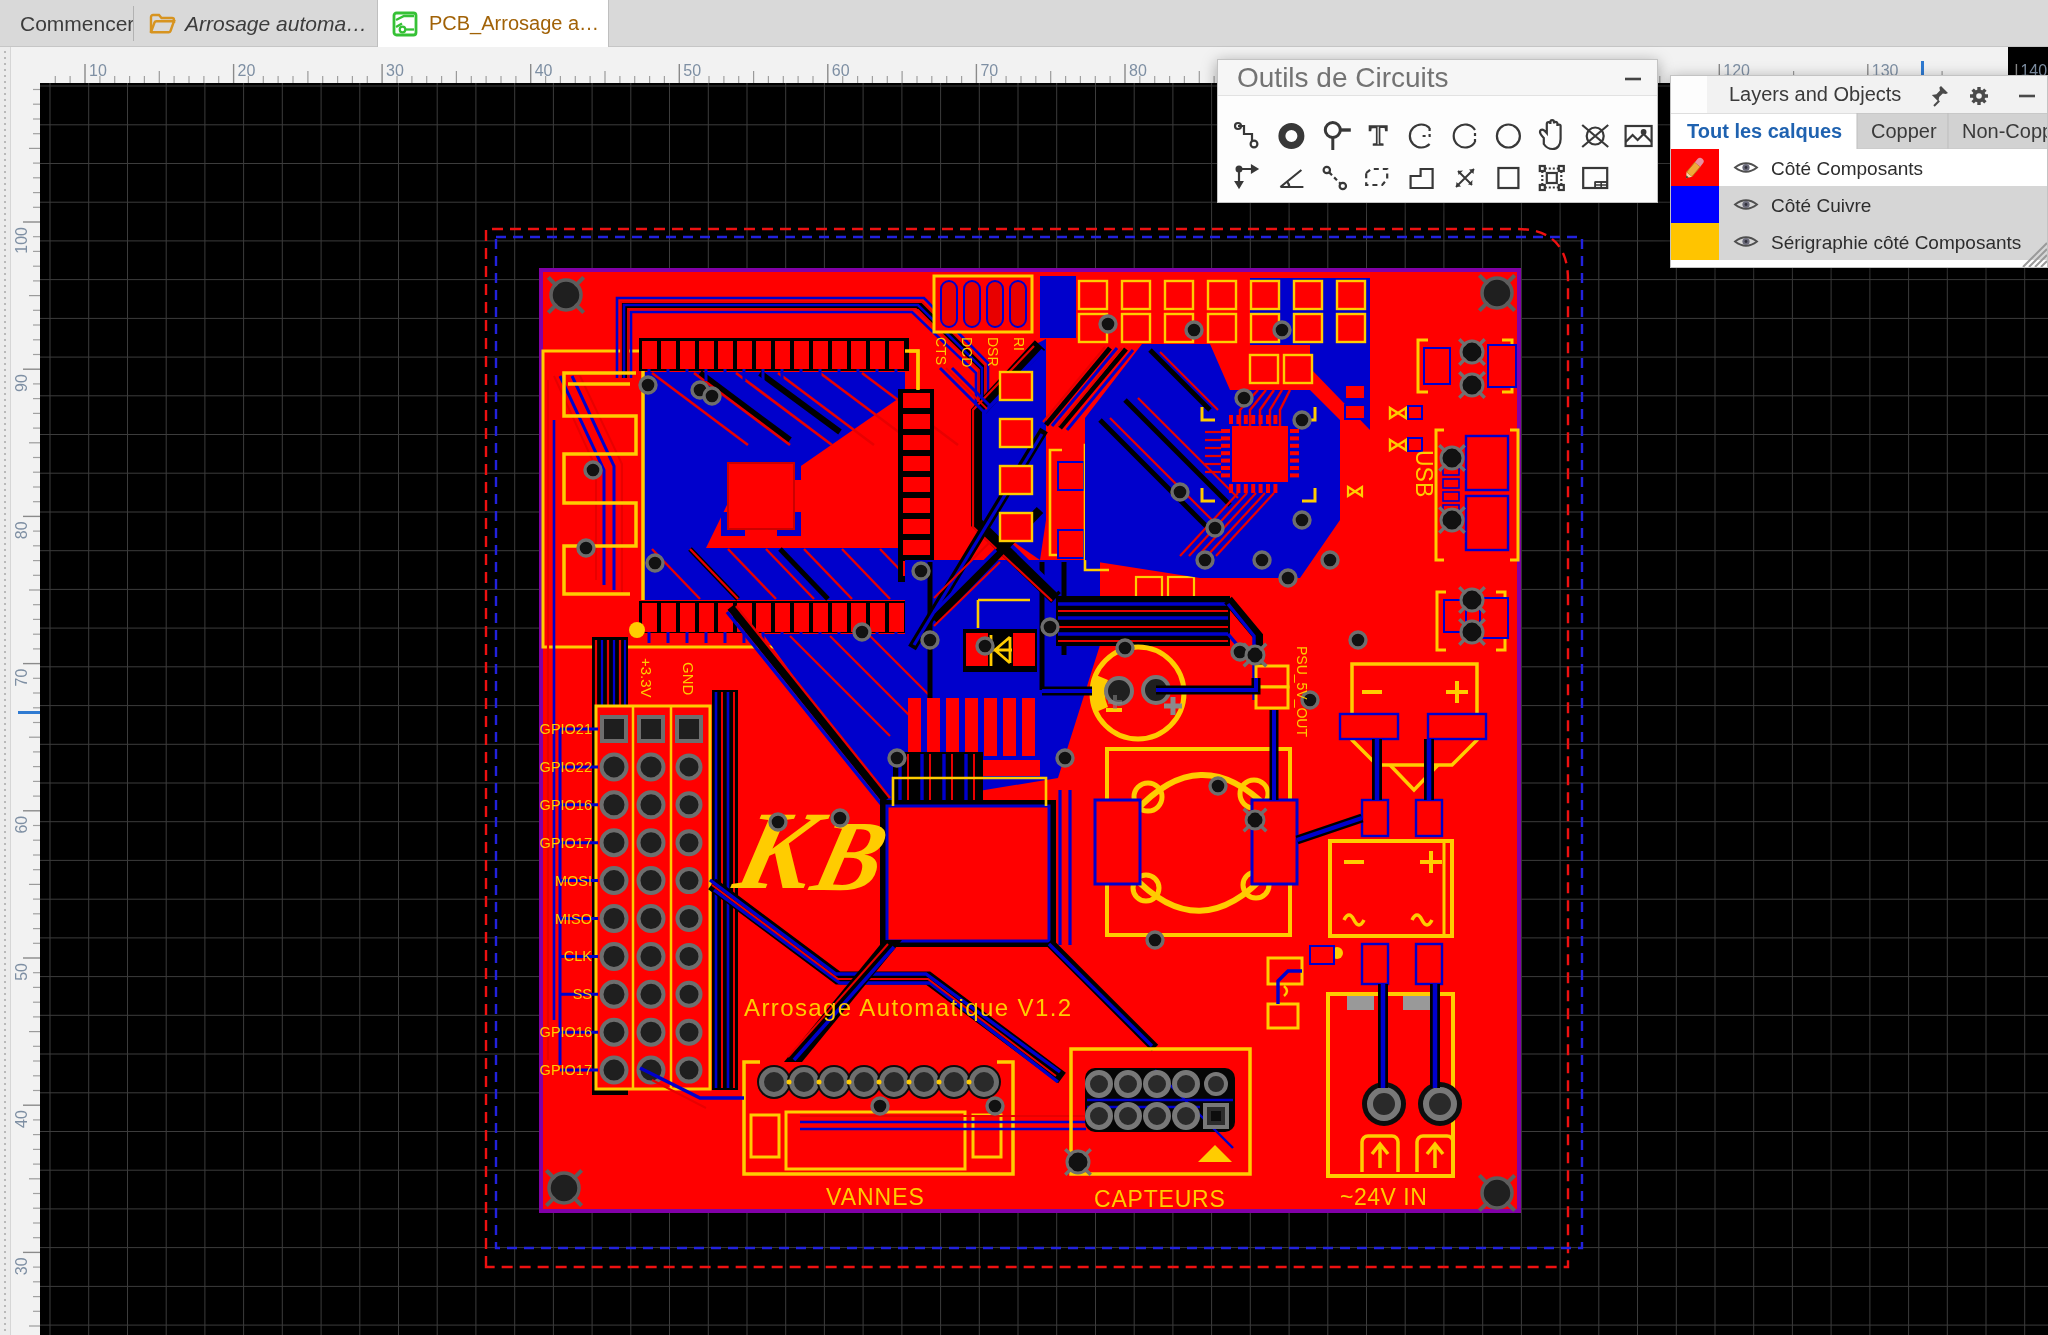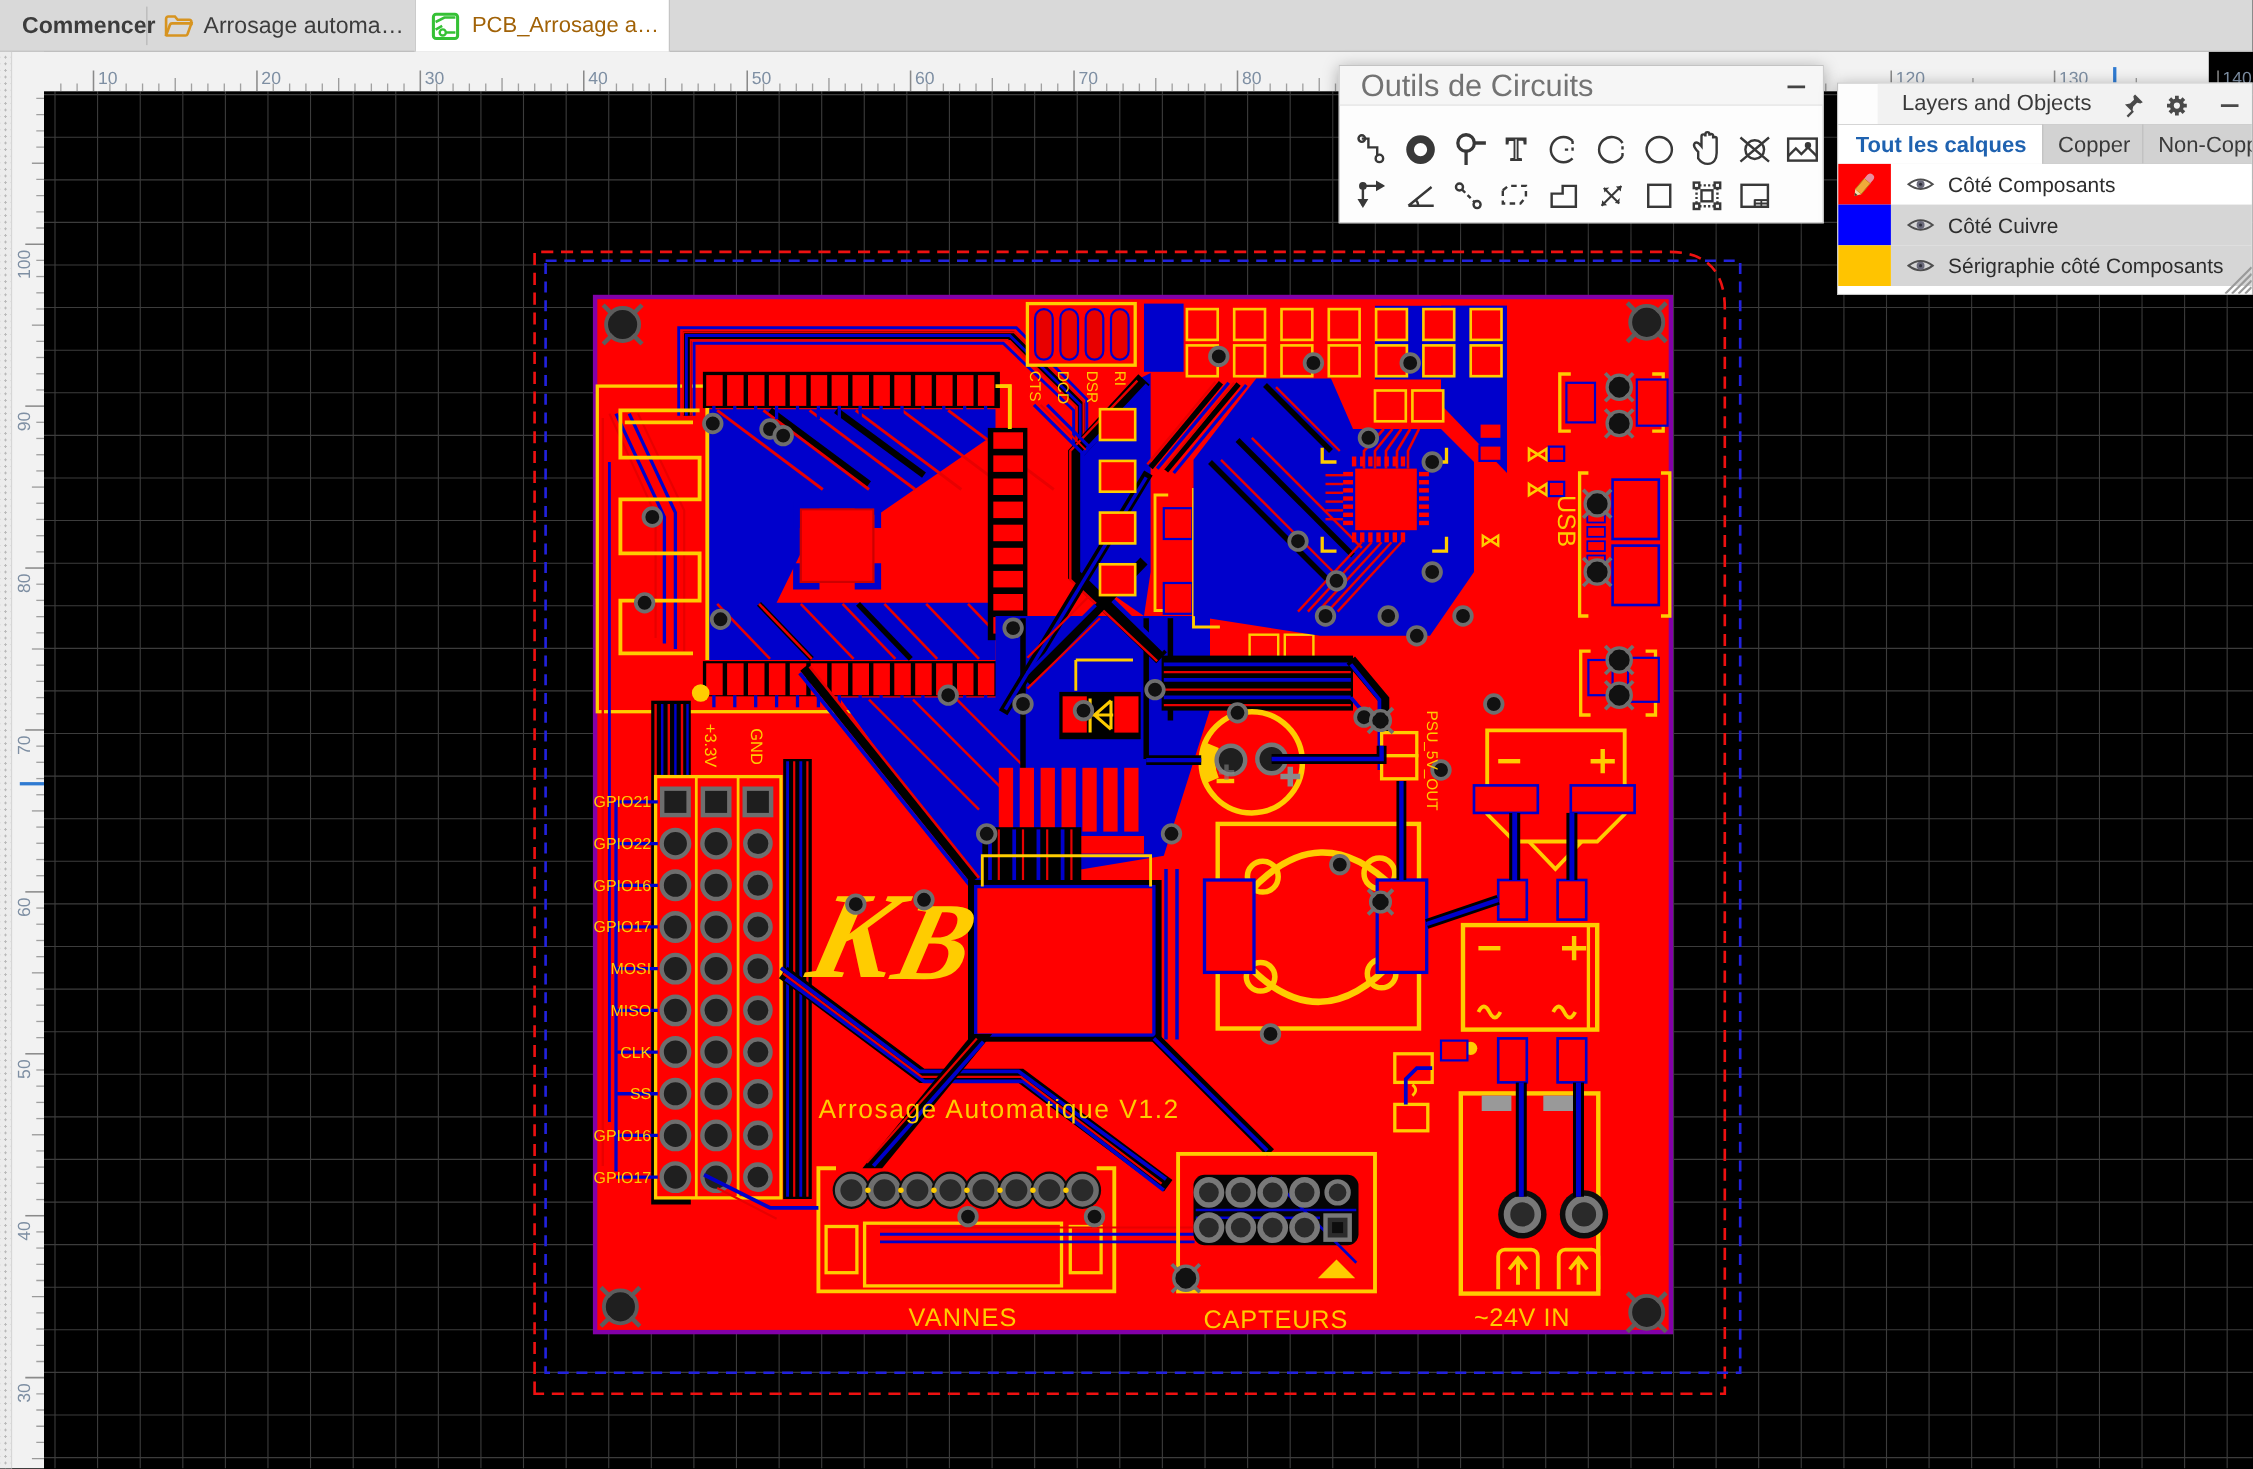--- a/index.html
+++ b/index.html
@@ -913,23 +913,23 @@
         <g transform="rotate(225)">
           <line x1="13" y1="0" x2="25" y2="0" stroke="#5d5d5d" stroke-width="4"></line>
         </g>
         <g transform="rotate(315)">
           <line x1="13" y1="0" x2="25" y2="0" stroke="#5d5d5d" stroke-width="4"></line>
         </g>
       </g>
   </svg>
 
   <div id="tabbar">
-    <div class="tab" style="left:20px;font-weight:bold;">Commencer</div>
+    <div class="tab" style="left:20px;">Commencer</div>
     <div class="tabsep" style="left:133px;"></div>
-    <div class="tab" style="left:149px;">
+    <div class="tab" style="left:149px;font-style:italic;">
       <svg width="27" height="24" viewBox="0 0 27 24" style="margin-right:9px">
         <path d="M2 20 V5 a2 2 0 0 1 2-2 h6 l2.5 3 H23 a2 2 0 0 1 2 2 v3" fill="none" stroke="#d79420" stroke-width="2.4"></path>
         <path d="M2 20 L5.5 10.5 a2 2 0 0 1 1.9-1.3 H25 L21.5 19 a2 2 0 0 1 -1.9 1.3 H2.5 Z" fill="none" stroke="#d79420" stroke-width="2.4"></path>
       </svg>
       Arrosage automa…</div>
     <div id="tab-active">
       <svg width="28" height="28" viewBox="0 0 28 28" style="margin-left:13px;margin-right:10px">
         <rect x="3" y="3" width="22" height="22" rx="2.5" fill="#ffffff" stroke="#35c135" stroke-width="2.8"></rect>
         <g stroke="#35c135" stroke-width="2.3" fill="none">
           <path d="M5 10 L13 6 H23"></path>

